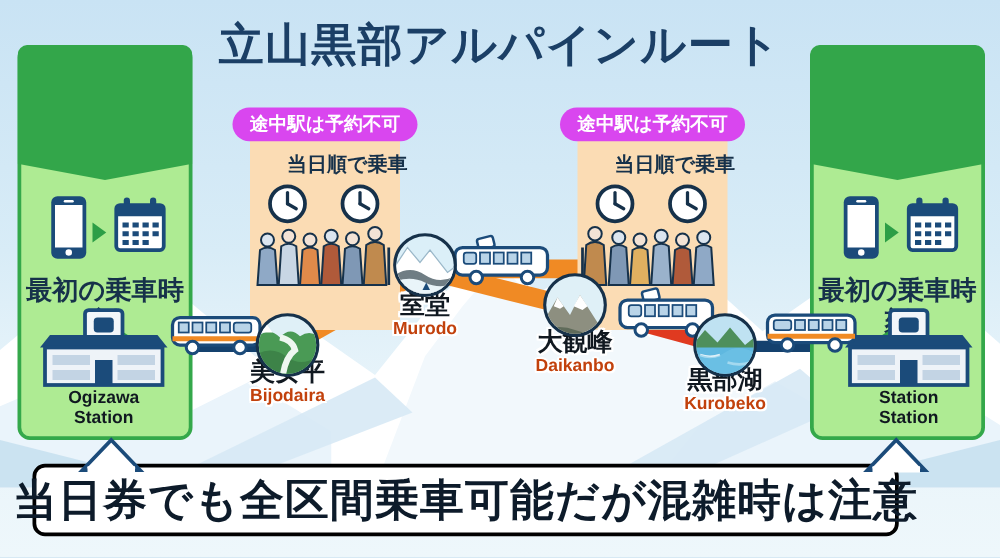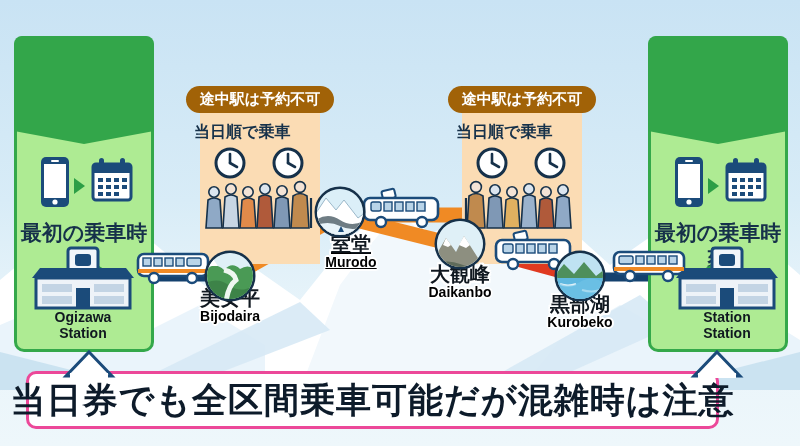--- a/index.html
+++ b/index.html
@@ -67,59 +67,59 @@
   
   .orangepanel { position:absolute; width:120px; height:160px; z-index:14; }
   .orangepanel.a { left:200px; top:104px; }
   .orangepanel.b { left:462px; top:104px; }
   .op-body {
     position:absolute; left:0; top:0; width:120px; height:160px;
     background:#fbdcb4;
   }
   .op-pill {
     position:absolute; left:-14px; top:-18px; width:148px; height:27px;
-    background:#a16207; border-radius:14px;
+    background:#d946ef; border-radius:14px;
     color:#fff; font-size:15px; font-weight:bold;
     display:flex; align-items:center; justify-content:center;
     white-space:nowrap; z-index:4;
   }
   .op-sub {
-    position:absolute; left:-6px; top:18px; width:132px; text-align:left;
+    position:absolute; left:-6px; top:18px; width:132px; text-align:right;
     font-size:16px; font-weight:bold; color:#16314a; white-space:nowrap; z-index:4;
   }
   .op-clocks { position:absolute; left:0; top:42px; width:120px; height:34px; z-index:4; }
   .op-queue  { position:absolute; left:0; top:72px; width:120px; height:56px; z-index:4; }
 
   
   .route { position:absolute; left:0; top:0; width:800px; height:446px; z-index:10; }
 
   
   .stoplabel { position:absolute; text-align:center; z-index:22; }
   .stoplabel .ja {
     font-size:20px; font-weight:bold; color:#101820; line-height:1.05;
     white-space:nowrap;
     text-shadow:-1.6px -1.6px 0 #fff, 1.6px -1.6px 0 #fff, -1.6px 1.6px 0 #fff,
                  1.6px 1.6px 0 #fff, 0 -1.8px 0 #fff, 0 1.8px 0 #fff,
                 -1.8px 0 0 #fff, 1.8px 0 0 #fff;
   }
   .stoplabel .en {
-    font-size:14px; font-weight:bold; color:#000000; line-height:1.1;
+    font-size:14px; font-weight:bold; color:#c2410c; line-height:1.1;
     white-space:nowrap;
     text-shadow:-1.4px -1.4px 0 #fff, 1.4px -1.4px 0 #fff, -1.4px 1.4px 0 #fff,
                  1.4px 1.4px 0 #fff, 0 -1.6px 0 #fff, 0 1.6px 0 #fff,
                 -1.6px 0 0 #fff, 1.6px 0 0 #fff;
   }
   .stationlabel { position:absolute; text-align:center; z-index:22; }
   .stationlabel .ja { font-size:20px; font-weight:bold; color:#101820; line-height:1.1; white-space:nowrap; }
   .stationlabel .en { font-size:14px; font-weight:bold; color:#101820; line-height:1.12; white-space:nowrap; }
 
   
   .banner {
     position:absolute; left:26px; top:371px; width:693px; height:58px;
-    background:#ffffff; border:3px solid #ec4899; border-radius:10px; z-index:40;
+    background:#ffffff; border:3px solid #000000; border-radius:10px; z-index:40;
     display:flex; align-items:center; justify-content:center;
   }
   .banner-text {
     font-size:35px; font-weight:bold; color:#0d1b2a; white-space:nowrap; letter-spacing:1px;
   }
   .banner-notch { position:absolute; z-index:41; }
 
   svg { display:block; overflow:visible; }
 </style>
 </head>
@@ -137,20 +137,21 @@
              L560,150 L600,195 L600,300 Z" fill="#f2f8fc"></path>
     <path d="M0,300 L0,235 L70,205 L140,245 L200,215 L265,255 L265,300 Z" fill="#eaf4fb"></path>
     <path d="M520,300 L560,250 L620,215 L690,255 L760,225 L800,250 L800,300 Z" fill="#eaf4fb"></path>
 
     <path d="M0,300 L0,262 L150,300 Z" fill="#c6dfef" opacity=".85"></path>
     <path d="M650,300 L800,262 L800,300 Z" fill="#c6dfef" opacity=".85"></path>
     <path d="M120,300 L300,212 L330,240 L175,300 Z" fill="#d7e9f5" opacity=".9"></path>
     <path d="M470,300 L640,205 L675,235 L530,300 Z" fill="#d7e9f5" opacity=".9"></path>
   </svg>
 
+  <div class="title">立山黒部アルパインルート</div>
 
   <svg class="route" viewBox="0 0 800 446">
 
     <path d="M232,276 L340,215 L470,215" stroke="#f08a24" stroke-width="15" fill="none" stroke-linecap="round"></path>
     <path d="M340,216 L468,248" stroke="#f08a24" stroke-width="15" fill="none" stroke-linecap="round"></path>
 
     <path d="M455,243 L580,277" stroke="#e03a20" stroke-width="13" fill="none" stroke-linecap="round"></path>
 
     <g>
       <line x1="235" y1="277" x2="132" y2="277" stroke="#14416e" stroke-width="9"></line>
@@ -519,21 +520,21 @@
       <path d="M6,34 q8,3 16,0 M28,40 q10,3 18,0" stroke="#ffffff" stroke-width="2" fill="none" opacity=".8"></path>
       <path d="M0,30 q14,10 26,2 q12,-8 26,2 L52,52 L0,52 Z" fill="#73c4e8" opacity=".55"></path>
     </g>
   </svg>
 
   <div class="stoplabel" style="left:175px;top:288px;width:110px;">
     <div class="ja">美女平</div>
     <div class="en">Bijodaira</div>
   </div>
 
-  <div class="stoplabel" style="left:296px;top:234px;width:110px;text-decoration:underline;">
+  <div class="stoplabel" style="left:285px;top:234px;width:110px;">
     <div class="ja">室堂</div>
     <div class="en">Murodo</div>
   </div>
 
   <div class="stoplabel" style="left:525px;top:294px;width:110px;">
     <div class="ja">黒部湖</div>
     <div class="en">Kurobeko</div>
   </div>
 
   <div class="stoplabel" style="left:405px;top:264px;width:110px;">

